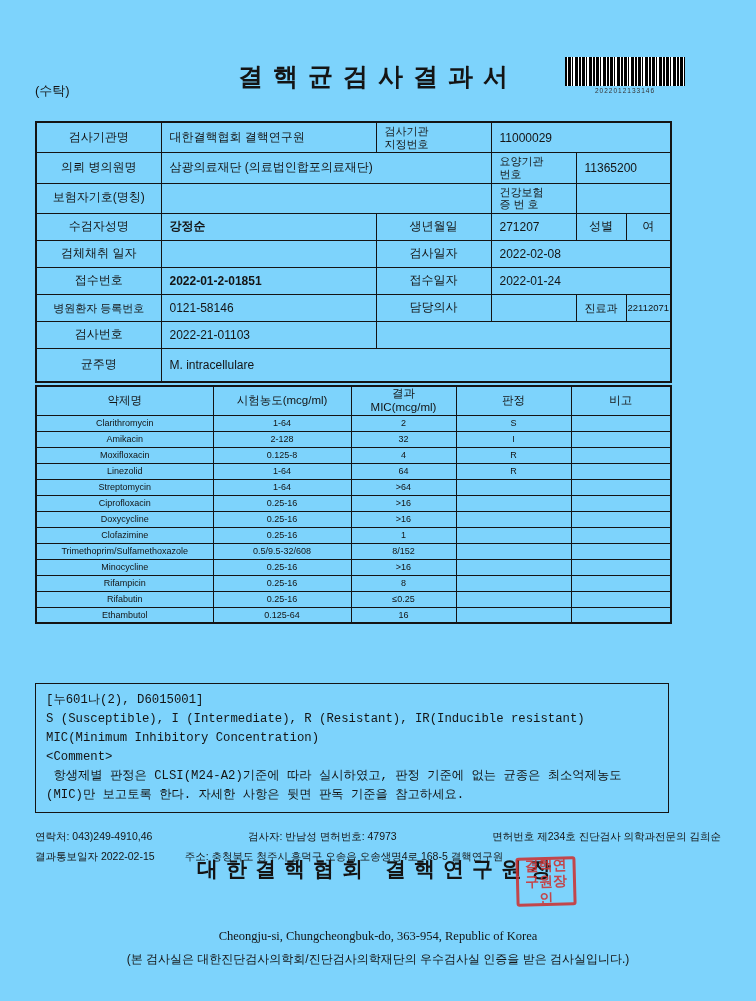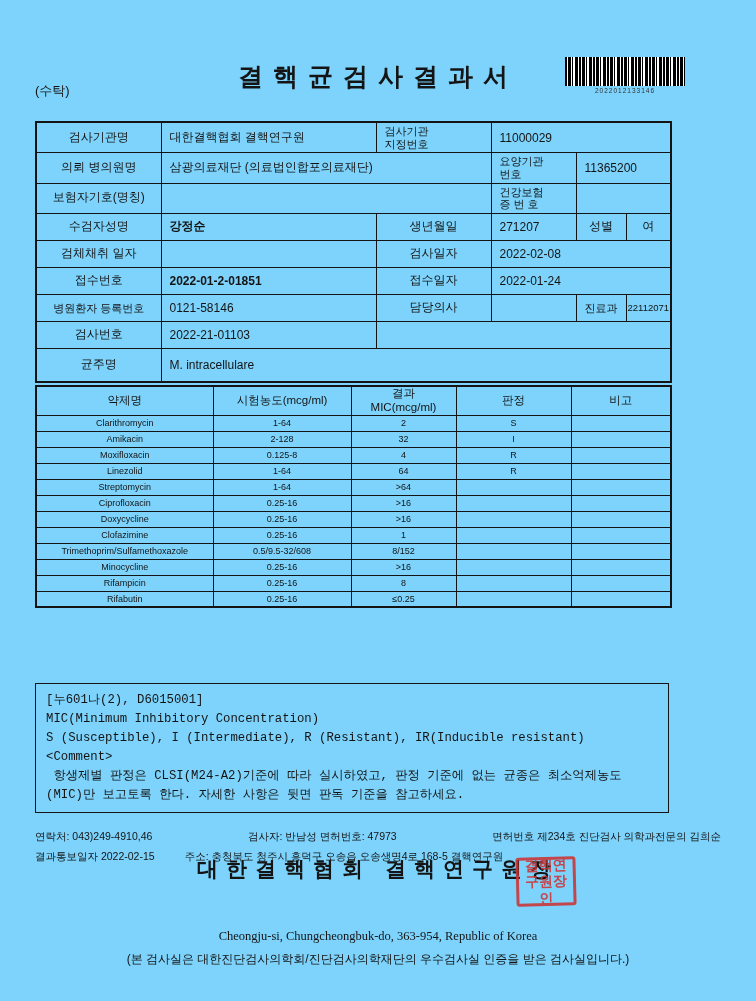--- a/index.html
+++ b/index.html
@@ -241,27 +241,34 @@
           <td></td>
           <td></td>
         </tr>
         <tr>
           <td>Rifabutin</td>
           <td>0.25-16</td>
           <td>≤0.25</td>
           <td></td>
           <td></td>
         </tr>
+        <tr>
+          <td>Ethambutol</td>
+          <td>0.125-64</td>
+          <td>16</td>
+          <td></td>
+          <td></td>
+        </tr>
       </tbody>
   </table>
 
   <div class="comment-box">
     <div>[누601나(2), D6015001]</div>
+    <div>S (Susceptible), I (Intermediate), R (Resistant), IR(Inducible resistant)</div>
     <div>MIC(Minimum Inhibitory Concentration)</div>
-    <div>S (Susceptible), I (Intermediate), R (Resistant), IR(Inducible resistant)</div>
     <div>&lt;Comment&gt;</div>
     <div> 항생제별 판정은 CLSI(M24-A2)기준에 따라 실시하였고, 판정 기준에 없는 균종은 최소억제농도</div>
     <div>(MIC)만 보고토록 한다. 자세한 사항은 뒷면 판독 기준을 참고하세요.</div>
   </div>
 
   <div class="foot-row1">
     <span>연락처: 043)249-4910,46</span>
     <span>검사자: 반남성  면허번호: 47973</span>
     <span>면허번호 제234호 진단검사 의학과전문의 김희순</span>
   </div>

